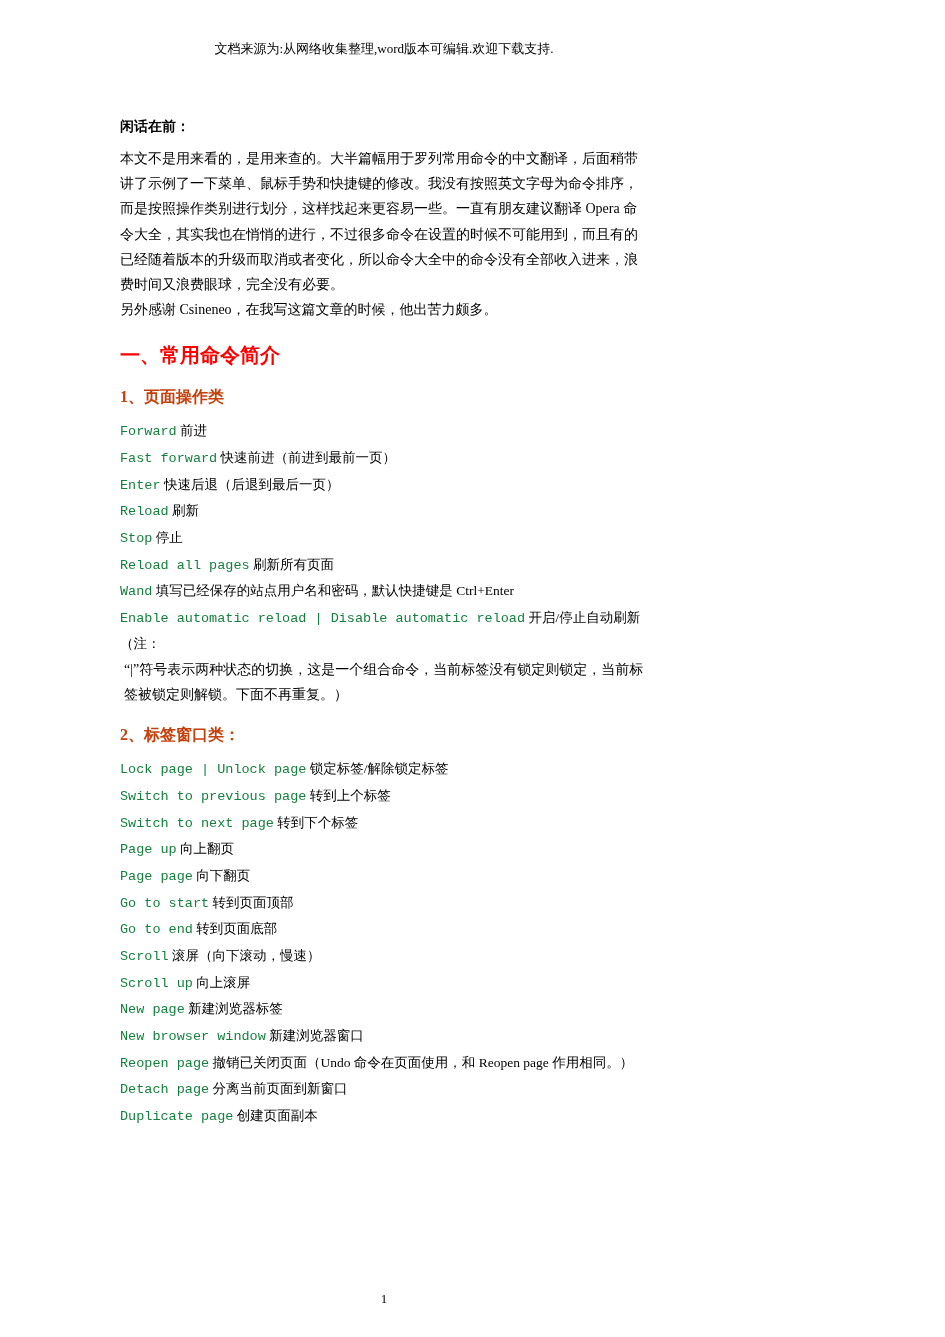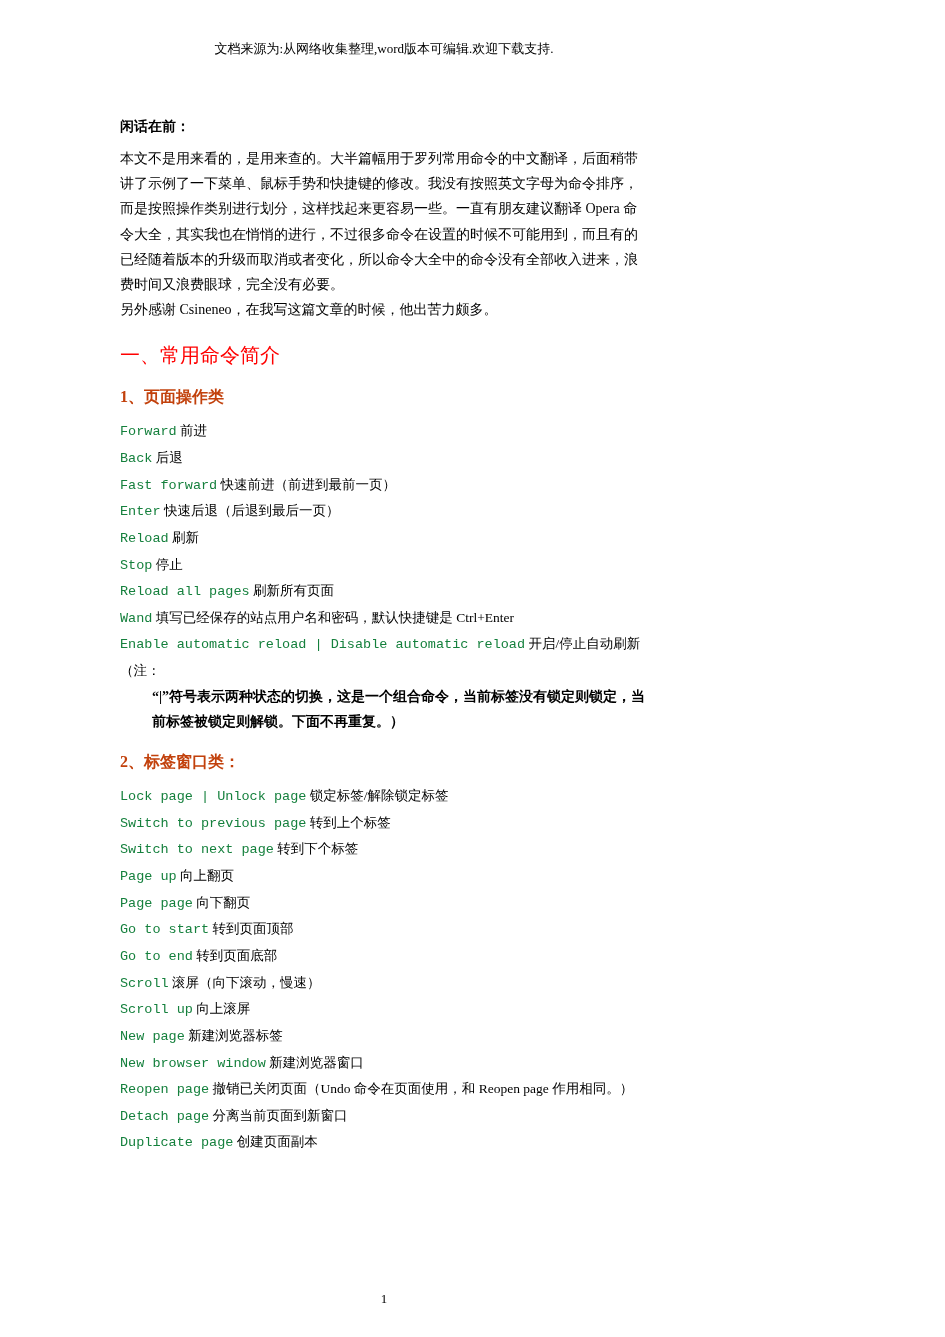--- a/index.html
+++ b/index.html
@@ -38,21 +38,21 @@
       margin-bottom: 10px;
     }
     .intro-text {
       font-size: 14px;
       line-height: 1.8;
       text-indent: 0;
     }
     .section-title-red {
       color: #FF0000;
       font-size: 20px;
-      font-weight: normal;
+      font-weight: bold;
       margin: 20px 0 16px 0;
       font-family: SimSun, serif;
     }
     .subsection-title {
       font-size: 16px;
       font-weight: bold;
       color: #c2410c;
       margin: 18px 0 10px 0;
       font-family: SimSun, serif;
     }
@@ -76,22 +76,21 @@
     .page-number {
       text-align: center;
       position: absolute;
       bottom: 30px;
       left: 50%;
       transform: translateX(-50%);
       font-size: 13px;
       color: #000000;
     }
     .indent {
-      margin-left: 32px;
-      font-weight: bold;
+      margin-left: 4px;
     }
   </style>
 </head>
 <body>
 
 <div class="page-container">
 
   <div class="top-note">文档来源为:从网络收集整理,word版本可编辑.欢迎下载支持.</div>
 
   <div class="intro-section">
@@ -103,23 +102,20 @@
   <div class="section-title-red">一、常用命令简介</div>
 
   <div class="subsection-title">1、页面操作类</div>
 
   <div>
 
     <div class="cmd-line-mixed">
       <span class="cmd-blue">Forward</span><span class="cmd-black"> 前进</span>
     </div>
 
-    <div class="cmd-line-mixed">
-      <span class="cmd-blue">Back</span><span class="cmd-black"> 后退</span>
-    </div>
 
     <div class="cmd-line-mixed">
       <span class="cmd-blue">Fast forward</span><span class="cmd-black"> 快速前进（前进到最前一页）</span>
     </div>
 
     <div class="cmd-line-mixed">
       <span class="cmd-blue">Enter</span><span class="cmd-black"> 快速后退（后退到最后一页）</span>
     </div>
 
     <div class="cmd-line-mixed">

